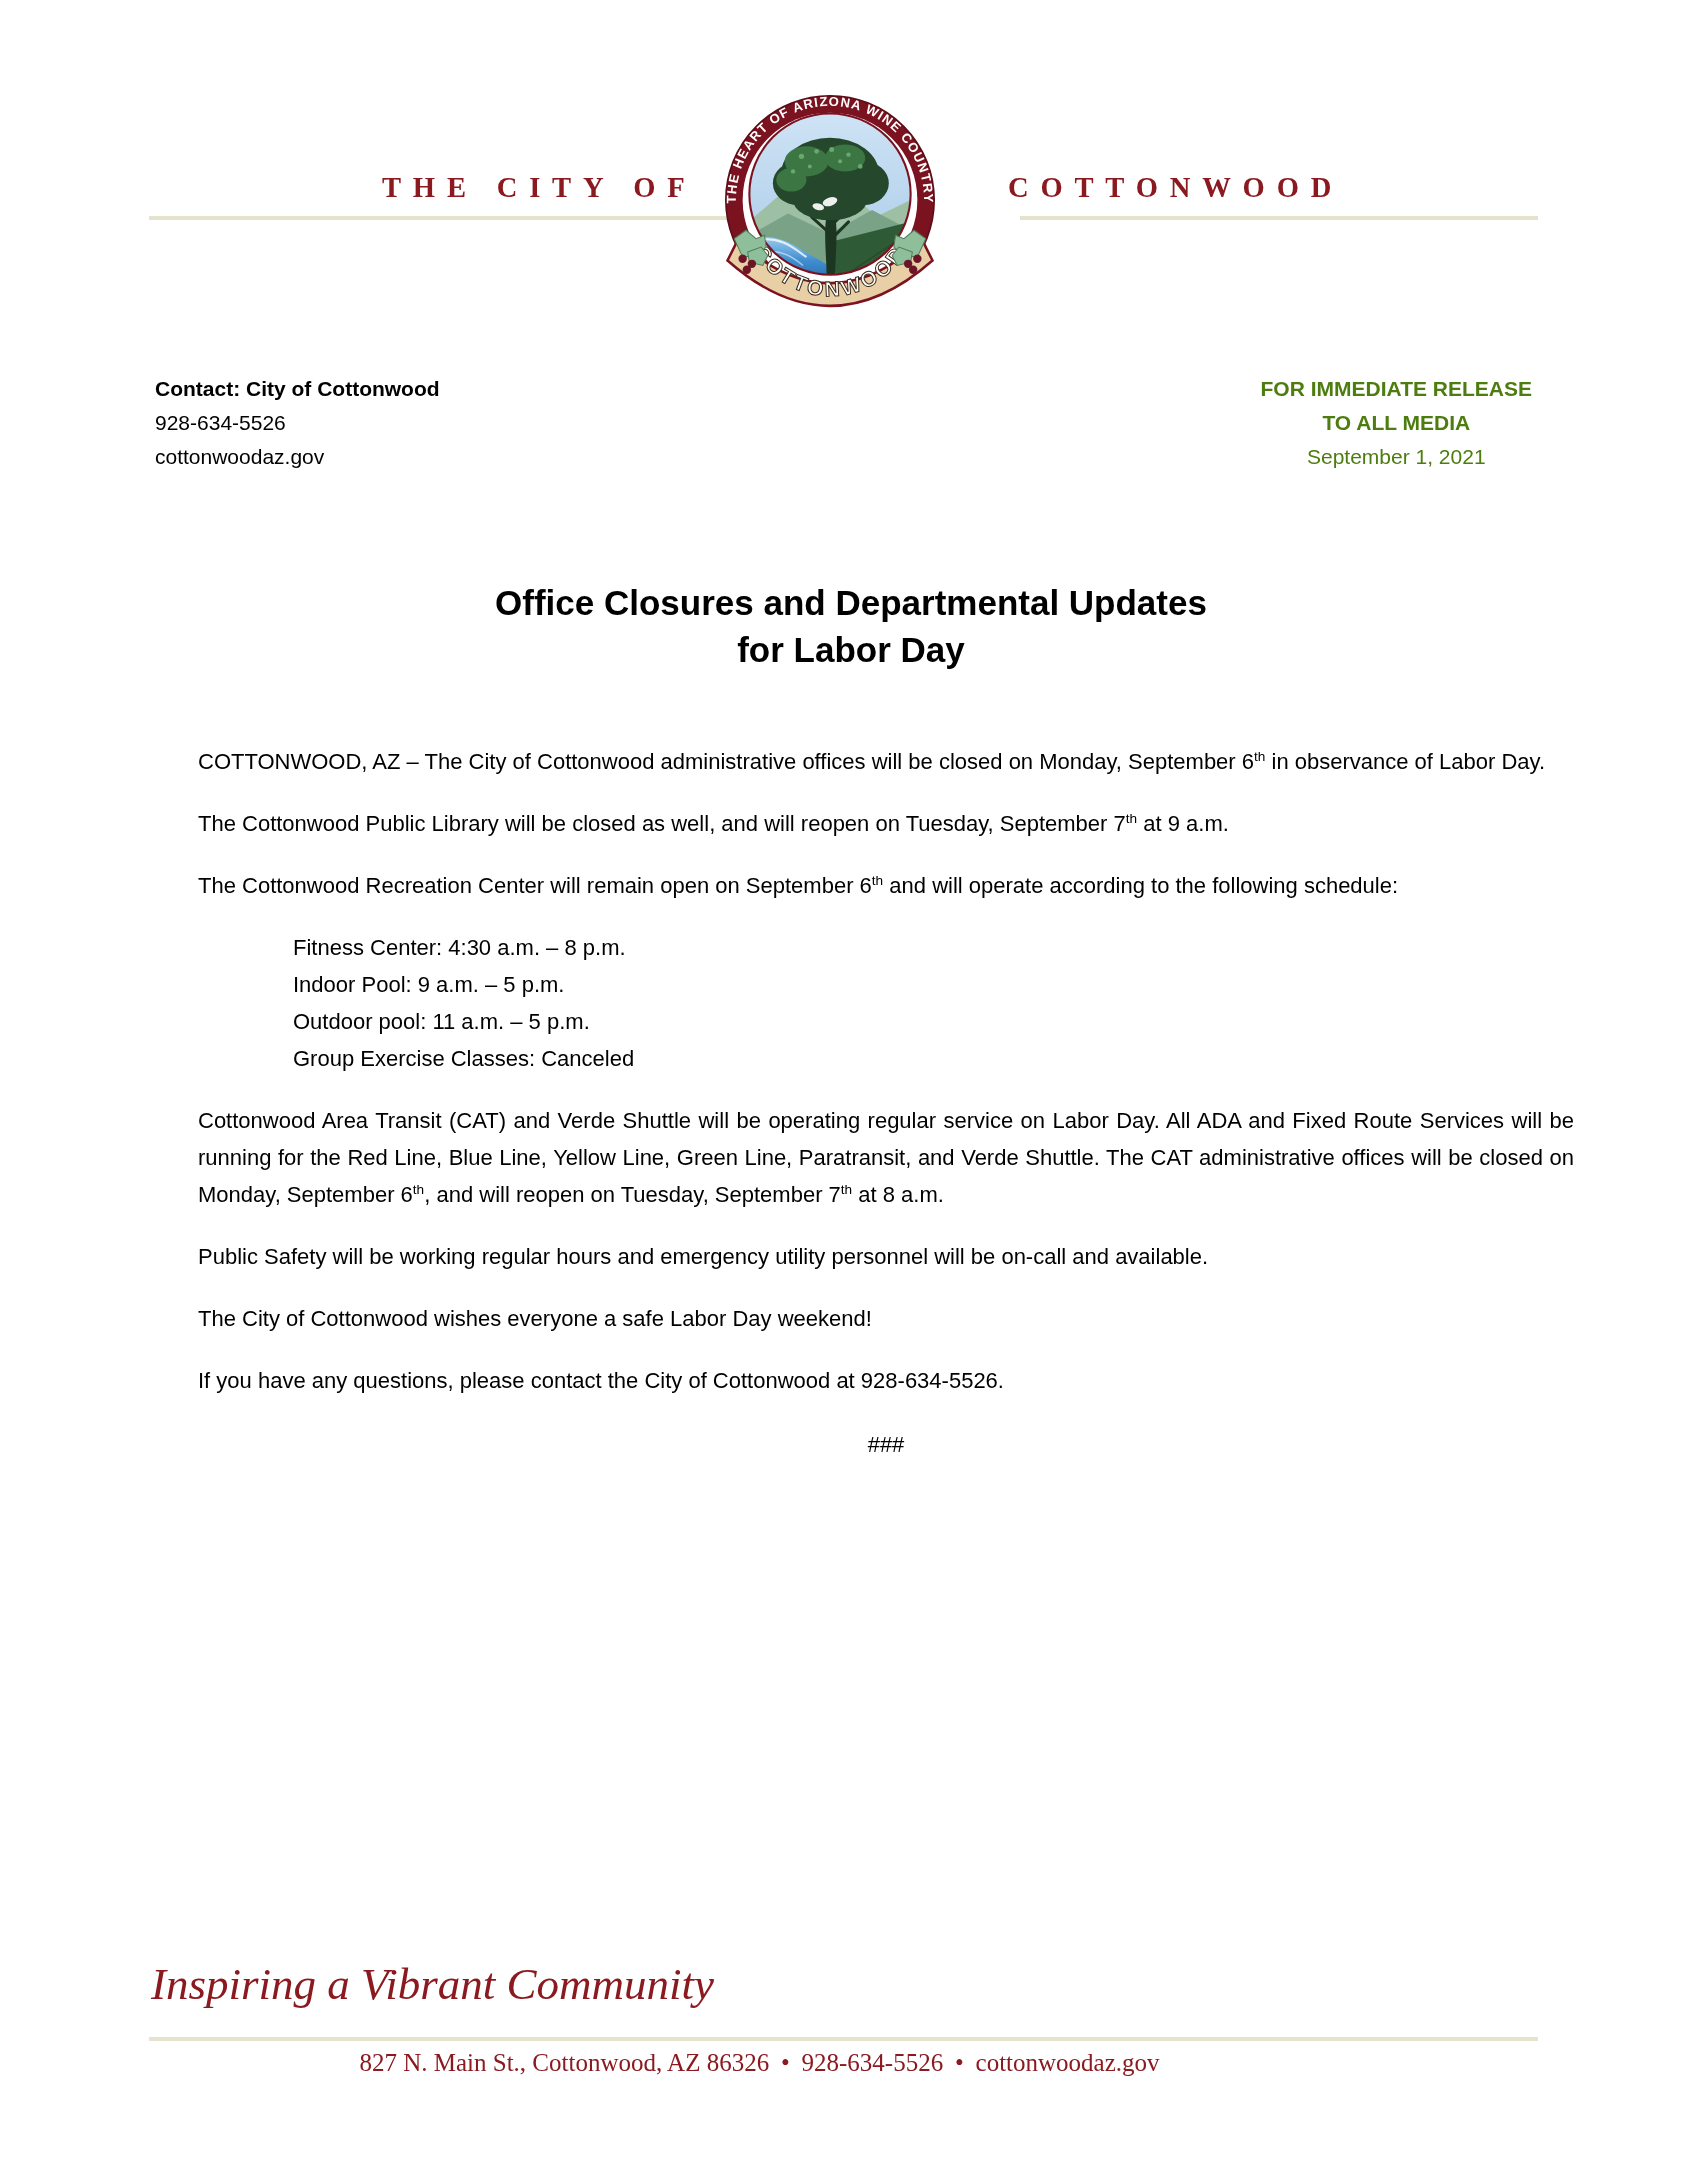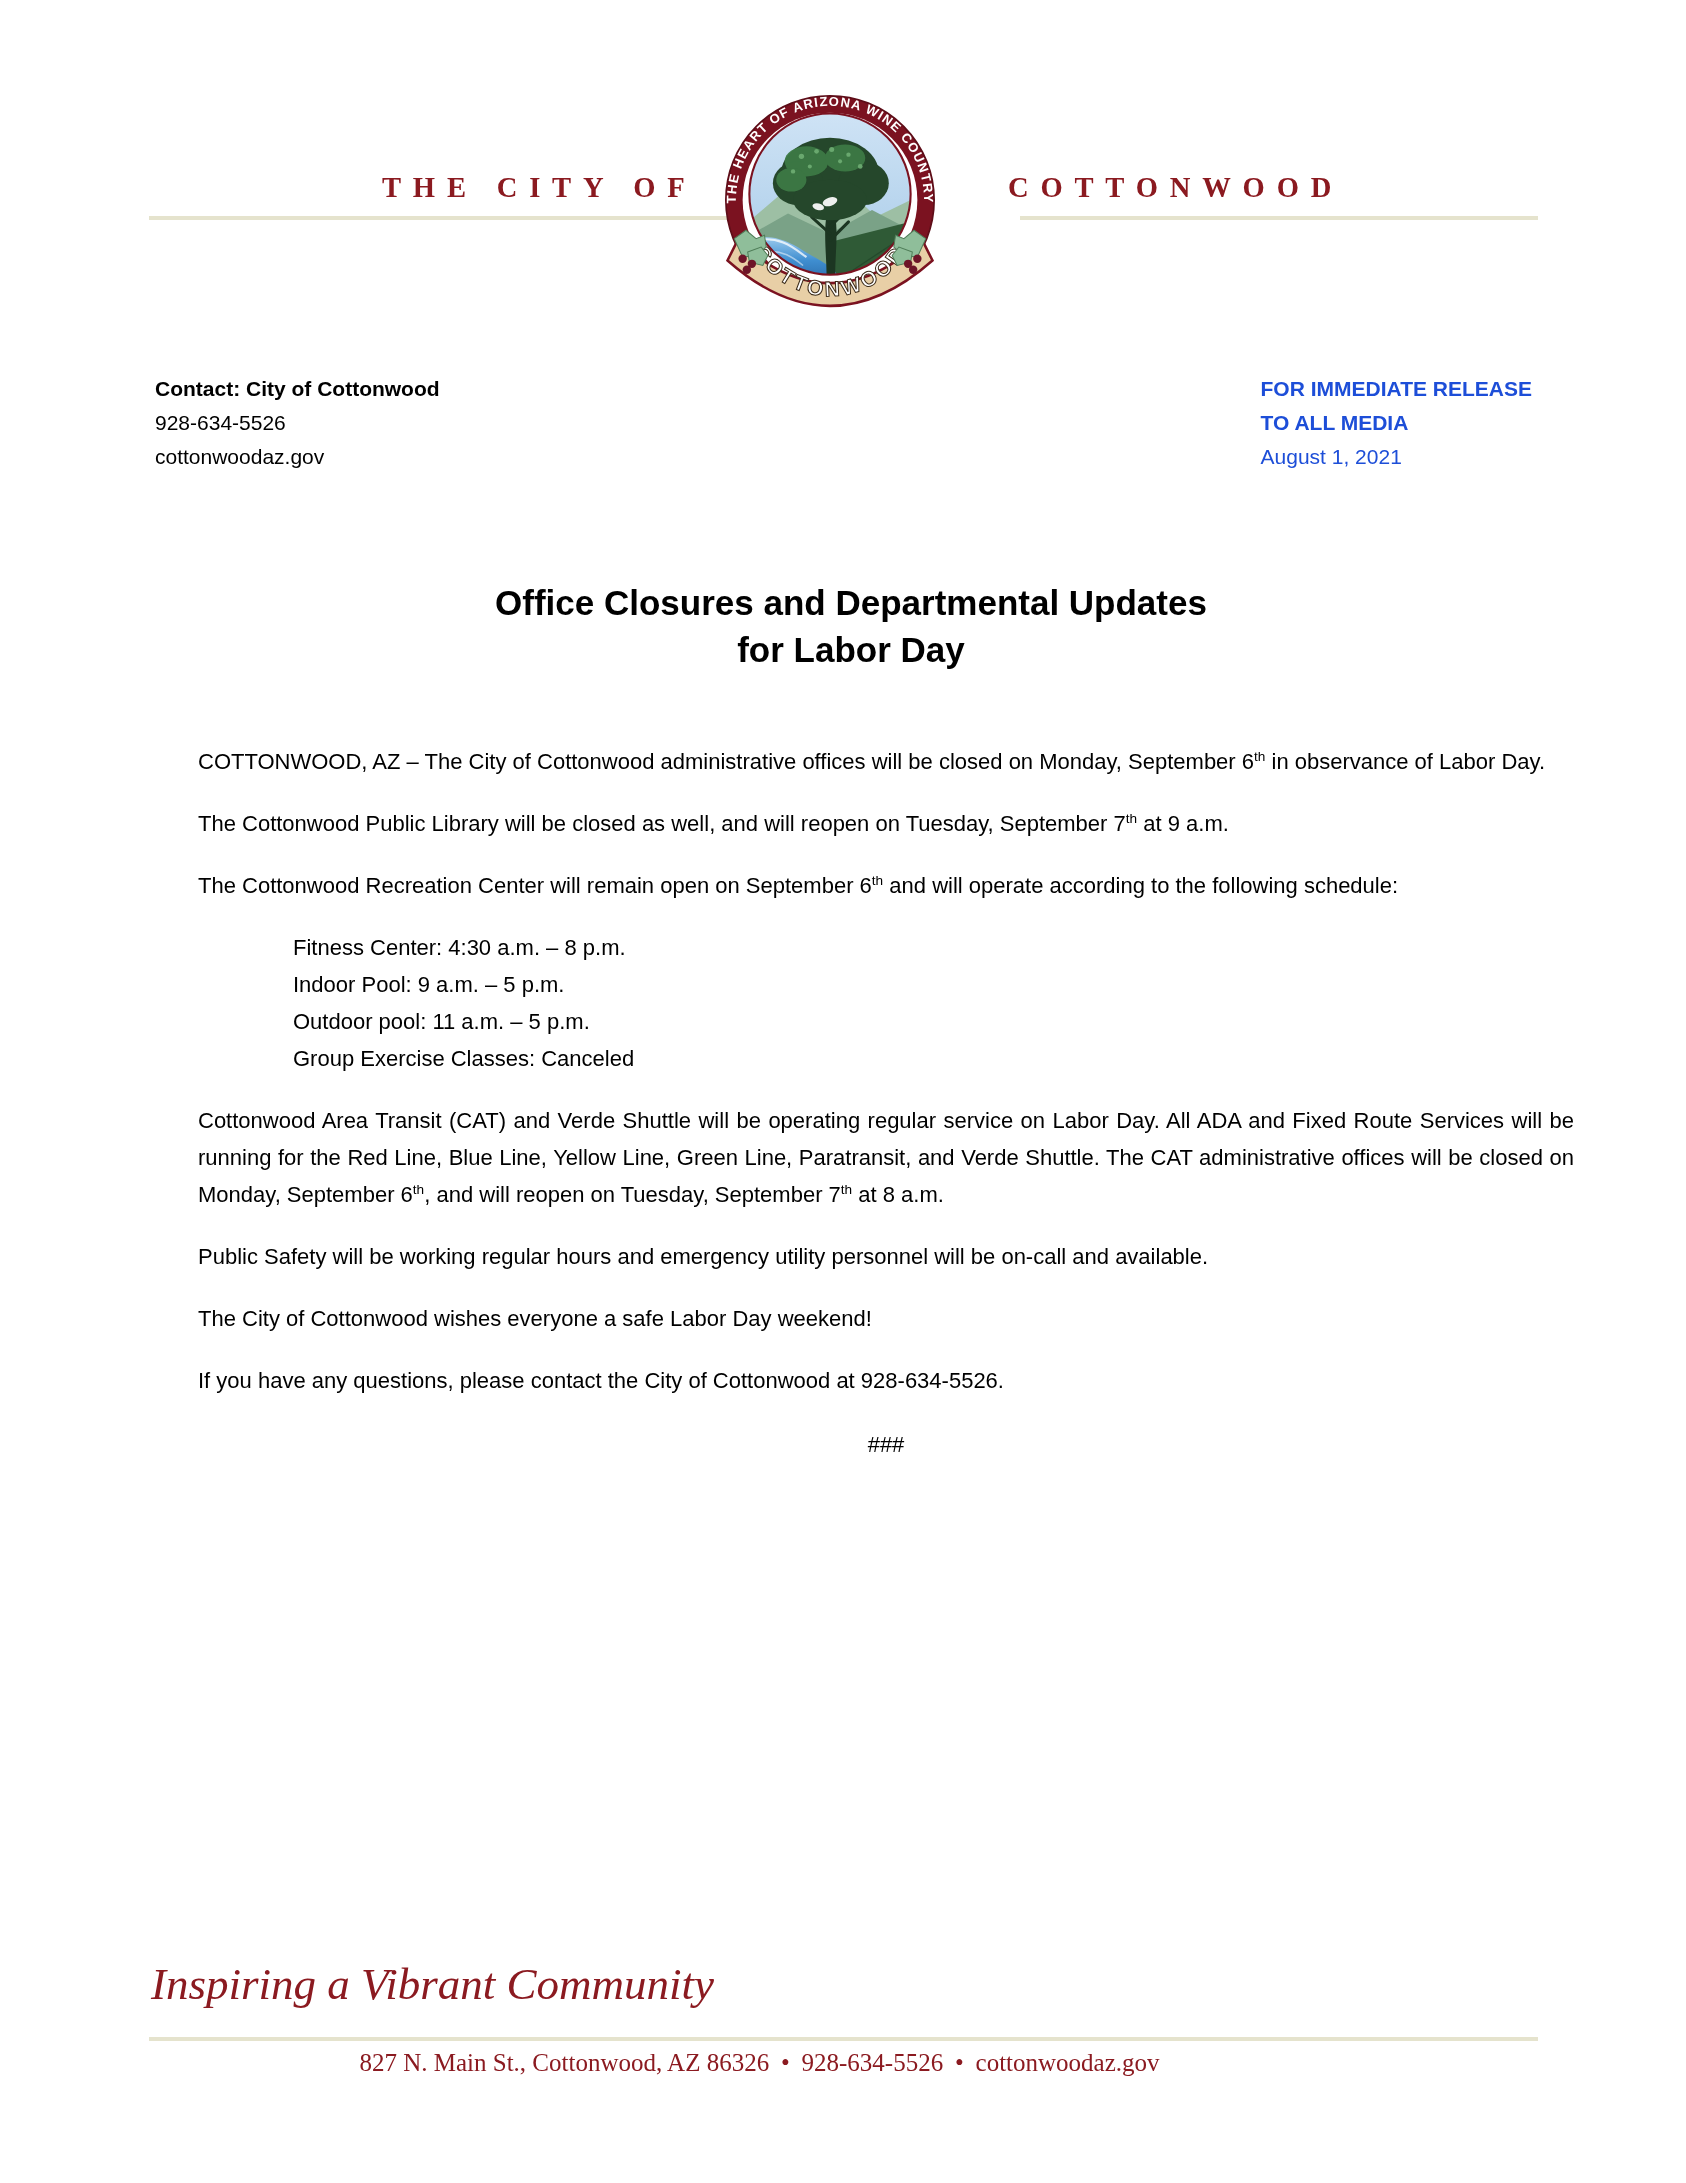--- a/index.html
+++ b/index.html
@@ -70,24 +70,24 @@
     font-size: 21px;
     line-height: 34px;
     color: #000;
   }
   .contact-block .ln1 { font-weight: 700; }
 
   .release-block {
     position: absolute;
     right: 155px;
     top: 372px;
-    text-align: left;
+    text-align: center;
     font-size: 21px;
     line-height: 34px;
-    color: #1d4ed8;
+    color: #4d7c0f;
   }
   .release-block .bold { font-weight: 700; }
 
   
   .doc-title {
     position: absolute;
     left: 163px;
     top: 579px;
     width: 1376px;
     text-align: center;
@@ -283,21 +283,21 @@
 
   <div class="contact-block">
     <div class="ln1">Contact: City of Cottonwood</div>
     <div>928-634-5526</div>
     <div>cottonwoodaz.gov</div>
   </div>
 
   <div class="release-block">
     <div class="bold">FOR IMMEDIATE RELEASE</div>
     <div class="bold">TO ALL MEDIA</div>
-    <div>August 1, 2021</div>
+    <div>September 1, 2021</div>
   </div>
 
   <div class="doc-title">
     <div>Office Closures and Departmental Updates</div>
     <div>for Labor Day</div>
   </div>
 
   <div class="body-area">
 
     <p class="para"><span>COTTONWOOD, AZ – The City of Cottonwood administrative offices will be closed on Monday, September 6</span><sup>th</sup><span> in observance of Labor Day.</span></p>

